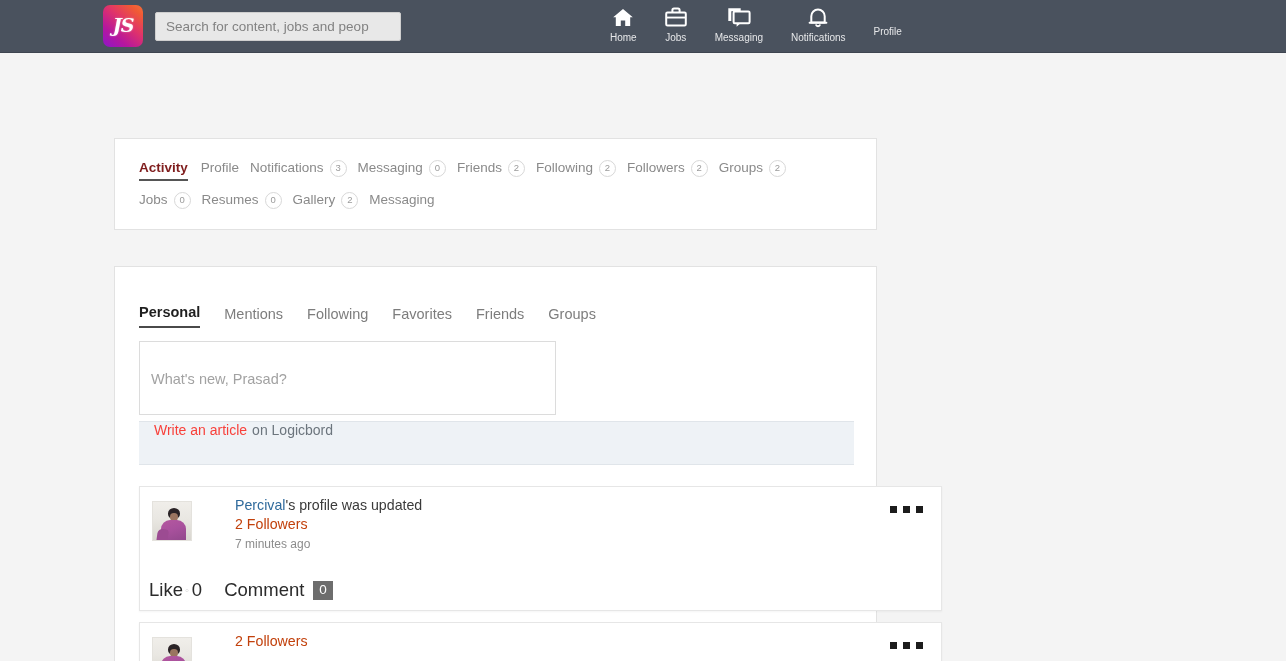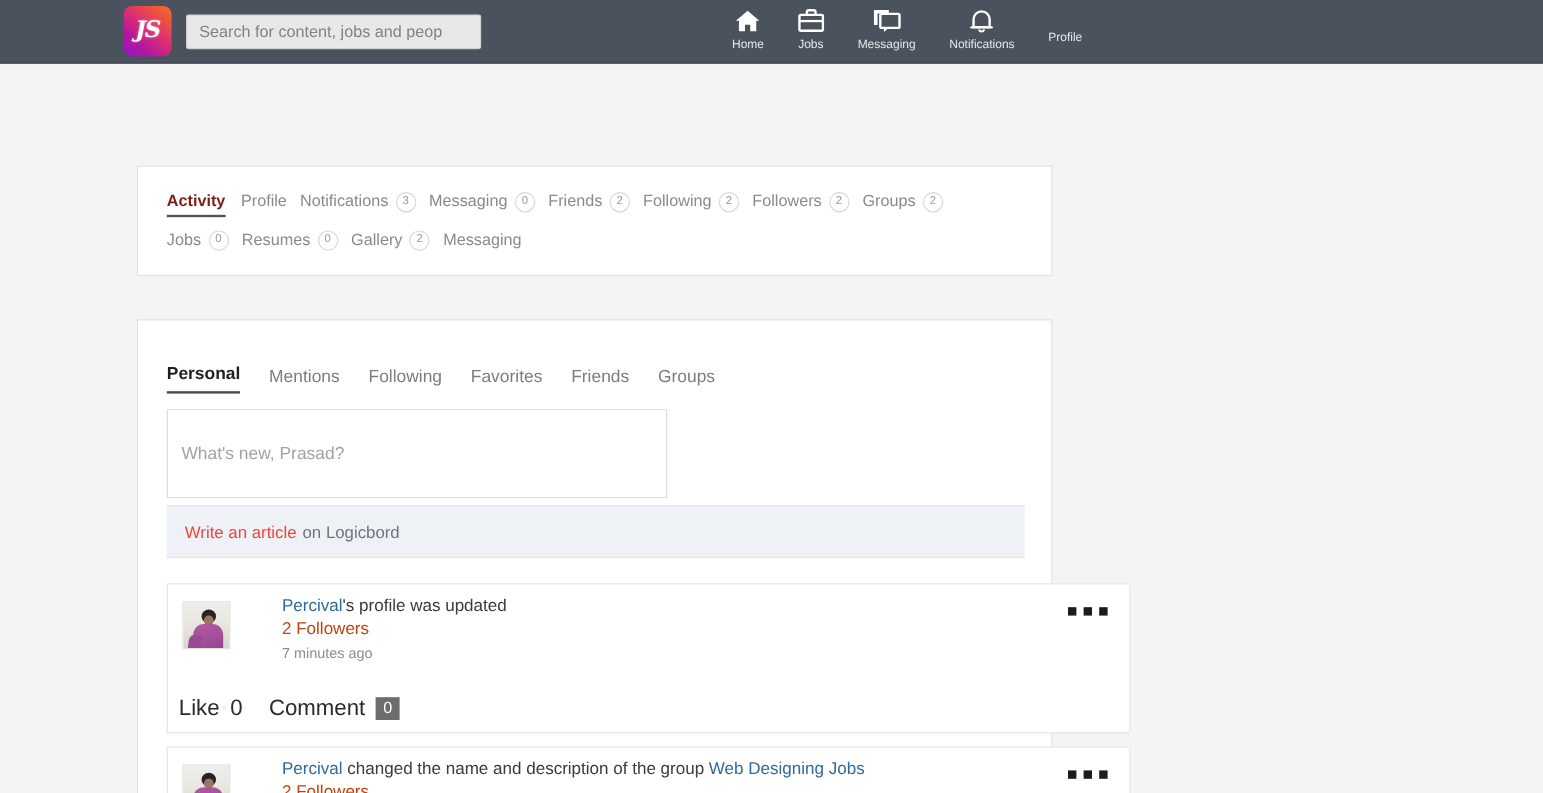--- a/index.html
+++ b/index.html
@@ -176,21 +176,20 @@
   .composer::placeholder { color: #a2a2a2; }
 
   .article-bar {
     position: absolute;
     left: 24px; top: 154px;
     width: 715px; height: 44px;
     background: #eef2f6;
     border-top: 1px solid #e0e5ea;
     border-bottom: 1px solid #e0e5ea;
     display: flex;
-    align-items: center;
     padding-left: 15px;
     font-size: 14px;
     color: #6c757d;
   }
   .article-bar .red {
     color: #f8403a;
     margin-right: 5px;
     cursor: pointer;
   }
 
@@ -487,23 +486,20 @@
 
     <div class="post" id="post-1">
       <div class="avatar">
         <div class="head"></div>
         <div class="face"></div>
         <div class="body"></div>
 
       </div>
 
       <div class="post-body">
-        <div class="post-line">
-          <span class="lnk">Percival</span><span> changed the name and description of the group </span><span class="lnk">Web Designing Jobs</span>
-        </div>
         <div class="post-meta">2 Followers</div>
 
       </div>
 
       <div class="dots">
         <i></i>
         <i></i>
         <i></i>
       </div>
     </div>

